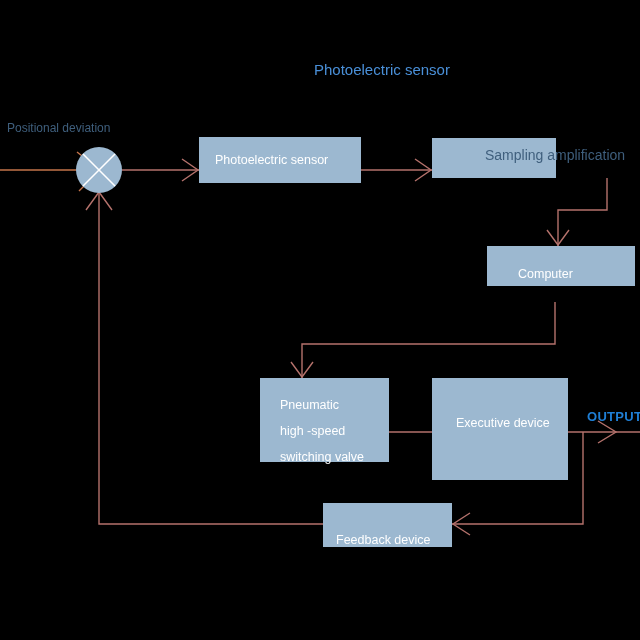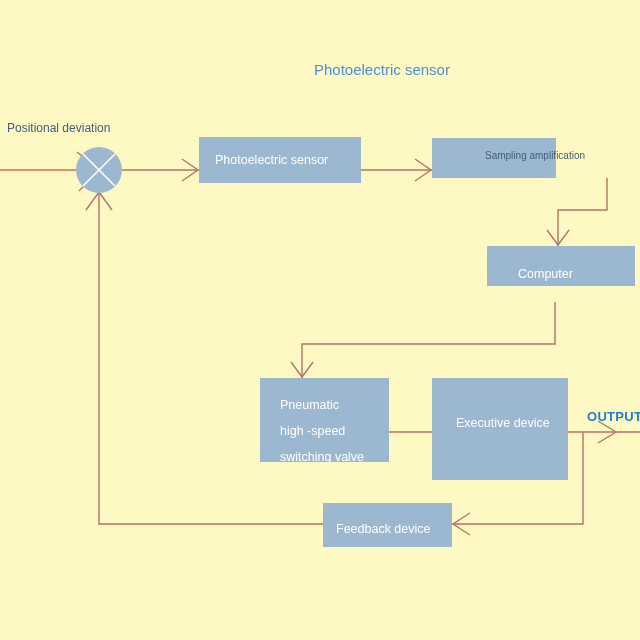--- a/index.html
+++ b/index.html
@@ -4,21 +4,21 @@
 <style>
   html, body {
     margin: 0;
     padding: 0;
     background: #ffffff;
   }
   #canvas {
     position: relative;
     width: 640px;
     height: 640px;
-    background: #fef9c3;
+    background: #000000;
     overflow: hidden;
     font-family: "Liberation Sans", sans-serif;
   }
   #wires {
     position: absolute;
     left: 0;
     top: 0;
     width: 640px;
     height: 640px;
   }
@@ -36,35 +36,35 @@
     position: absolute;
     white-space: nowrap;
   }
   .node-photoelectric { left: 199px; top: 137px; width: 162px; height: 46px; }
   .node-photoelectric .cap { left: 16px; top: 11px; }
 
   .node-sampling { left: 432px; top: 138px; width: 124px; height: 40px; }
   .node-sampling .cap {
     left: 53px; top: 5px;
     color: #3f5f7d;
-    font-size: 10px;
+    font-size: 14px;
   }
 
   .node-computer { left: 487px; top: 246px; width: 148px; height: 40px; }
   .node-computer .cap { left: 31px; top: 16px; }
 
   .node-valve { left: 260px; top: 378px; width: 129px; height: 84px; }
   .node-valve .cap { left: 20px; top: 14px; line-height: 26px; }
   .node-valve .cap div { }
 
   .node-executive { left: 432px; top: 378px; width: 136px; height: 102px; }
   .node-executive .cap { left: 24px; top: 33px; }
 
   .node-feedback { left: 323px; top: 503px; width: 129px; height: 44px; }
-  .node-feedback .cap { left: 13px; top: 14px; }
+  .node-feedback .cap { left: 13px; top: 25px; }
 
   .label {
     position: absolute;
     z-index: 4;
     white-space: nowrap;
   }
   .title-label {
     left: 314px;
     top: 61px;
     font-size: 15px;

